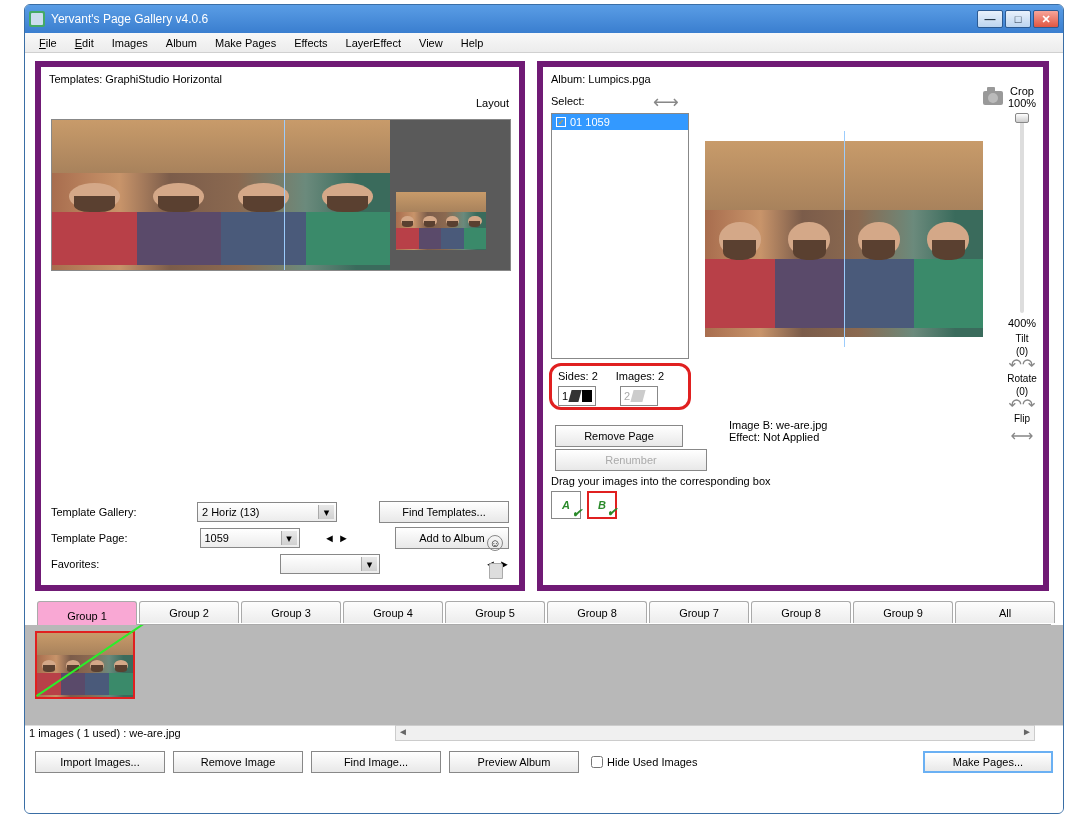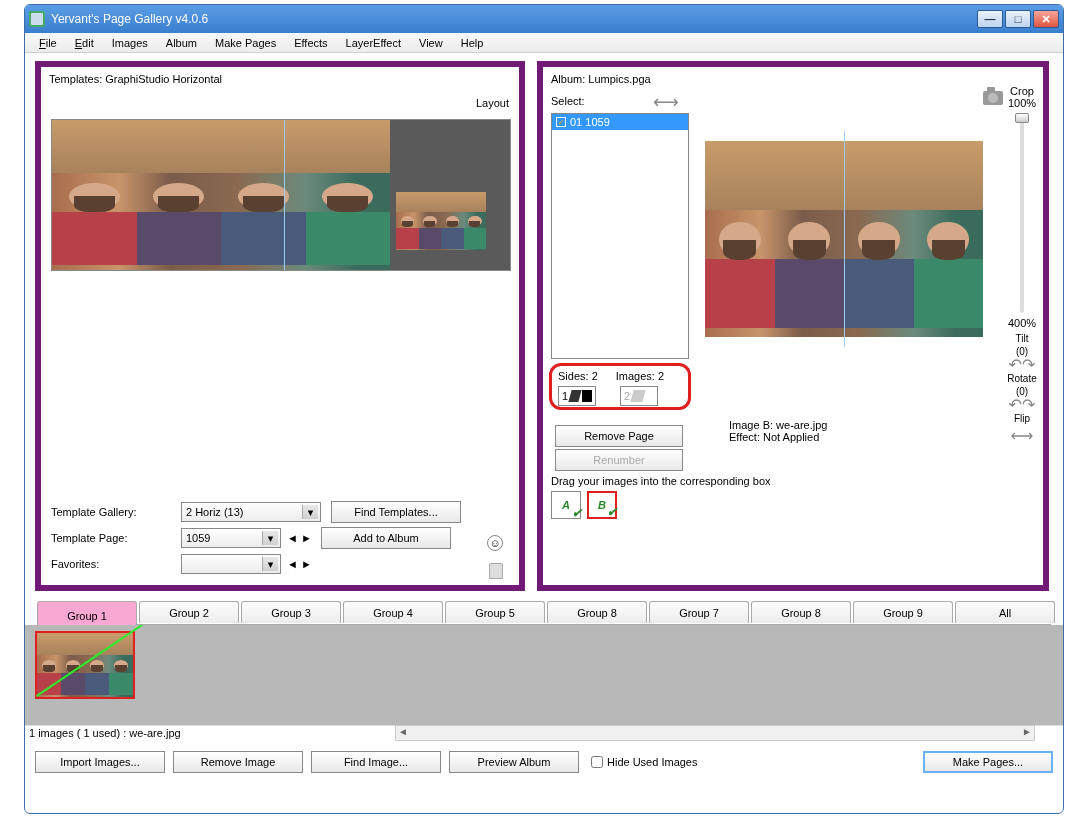--- a/index.html
+++ b/index.html
@@ -38,21 +38,21 @@
 .person .body{height:60%;margin-top:2px;}
 .p1 .body{background:#b84048;}
 .p2 .body{background:#5a4a6a;}
 .p3 .body{background:#4a5a7a;}
 .p4 .body{background:#3a8a6a;}
 .photo-big { left: 0; top: 0; width: 338px; height: 152px; }
 .photo-sm { left: 344px; top: 72px; width: 90px; height: 58px; }
 .divider { position:absolute; left:232px; top:0; bottom:0; width:1px; background:#9cccfc; }
 
 .form-rows { position: absolute; left: 10px; bottom: 8px; right: 10px; }
-.form-row { display: flex; align-items: center; height: 26px; }
+.form-row { display: flex; align-items: center; height: 26px; justify-content: space-between; }
 .form-row label { width: 130px; }
 .combo { height: 20px; border: 1px solid #888; background: linear-gradient(#fff,#ececec); display: flex; align-items: center; padding: 0 4px; position:relative; }
 .combo .arr { position:absolute; right:2px; top:2px; bottom:2px; width:16px; background: linear-gradient(#e8e8e8,#d0d0d0); border-left:1px solid #aaa; display:flex;align-items:center;justify-content:center;}
 .btn { height: 22px; border: 1px solid #888; background: linear-gradient(#fff,#e8e8e8); display: inline-flex; align-items: center; justify-content: center; cursor: default; }
 .spinbtns { display:inline-flex; gap:4px; margin-left:6px;}
 .spinbtns span{width:10px;text-align:center;cursor:default;}
 .smiley{position:absolute;right:16px;bottom:34px;width:16px;height:16px;border:1px solid #888;border-radius:50%;display:flex;align-items:center;justify-content:center;}
 .trash{position:absolute;right:16px;bottom:6px;width:14px;height:16px;border:1px solid #aaa;border-radius:2px 2px 0 0;background:#ddd;}
 
 .album-hdr{padding:6px 8px;}
@@ -72,21 +72,21 @@
 
 .sides-box{position:absolute;left:6px;top:296px;width:142px;height:47px;border:3px solid #e02020;border-radius:12px;padding:4px 6px;}
 .sides-row{display:flex;gap:18px;margin-bottom:4px;}
 .cell-pair{display:flex;gap:2px;}
 .cell{width:38px;height:20px;border:1px solid #888;display:flex;align-items:center;padding:0 3px;gap:2px;background:#fff;}
 .cell.dis{color:#aaa;}
 .cell .ico{width:12px;height:12px;background:#333;transform:skewX(-15deg);}
 .cell .sw{width:12px;height:12px;background:#000;}
 
 .remove-page-btn{position:absolute;left:12px;top:358px;width:128px;}
-.renumber-btn{position:absolute;left:12px;top:382px;width:128px;color:#aaa;}
+.renumber-btn{position:absolute;left:12px;top:382px;width:152px;color:#aaa;}
 
 .img-info{position:absolute;left:162px;top:352px;margin-left:24px;}
 .drag-txt{position:absolute;left:8px;top:408px;}
 .drop-ab{position:absolute;left:8px;top:424px;display:flex;gap:6px;}
 .drop-box{width:30px;height:28px;border:1px solid #888;display:flex;align-items:center;justify-content:center;font-weight:bold;font-size:16px;font-style:italic;color:#2a8a2a;position:relative;}
 .drop-box.sel{border:2px solid #e02020;}
 .drop-box .ck{position:absolute;right:-2px;bottom:-2px;color:#2a8a2a;font-size:12px;}
 
 .side-ctrl{position:absolute;right:2px;top:18px;width:38px;text-align:center;font-size:10px;}
 .slider-v{width:4px;height:200px;background:#ddd;margin:4px auto;position:relative;border-radius:2px;}
@@ -208,21 +208,21 @@
           <label>Template Page:</label>
           <div class="combo" style="width:100px">
               <span>1059</span>
               <span class="arr">▾</span>
             </div>
           <div class="spinbtns">
               <span>◄</span>
               <span>►</span>
             </div>
           <div style="width:10px"></div>
-          <div class="btn" style="width:130px">Add to Album</div>
+          <div class="btn" style="width:114px">Add to Album</div>
         </div>
         <div class="form-row">
           <label>Favorites:</label>
           <div class="combo" style="width:100px">
               <span></span>
               <span class="arr">▾</span>
             </div>
           <div class="spinbtns">
               <span>◄</span>
               <span>►</span>

